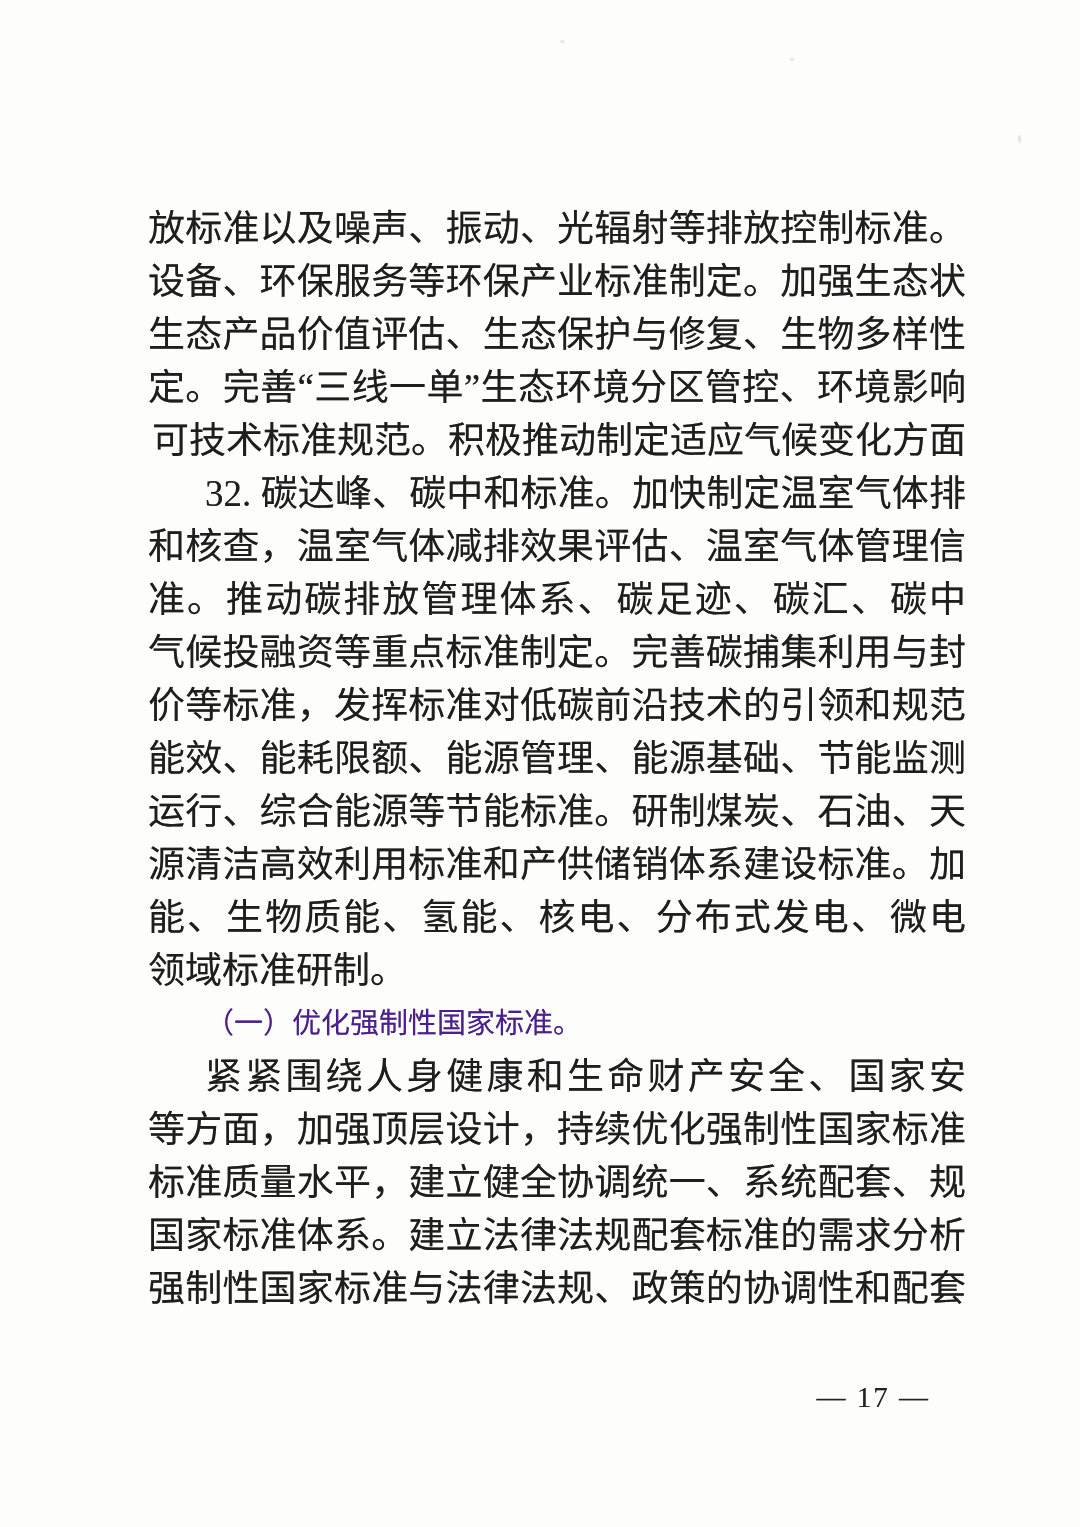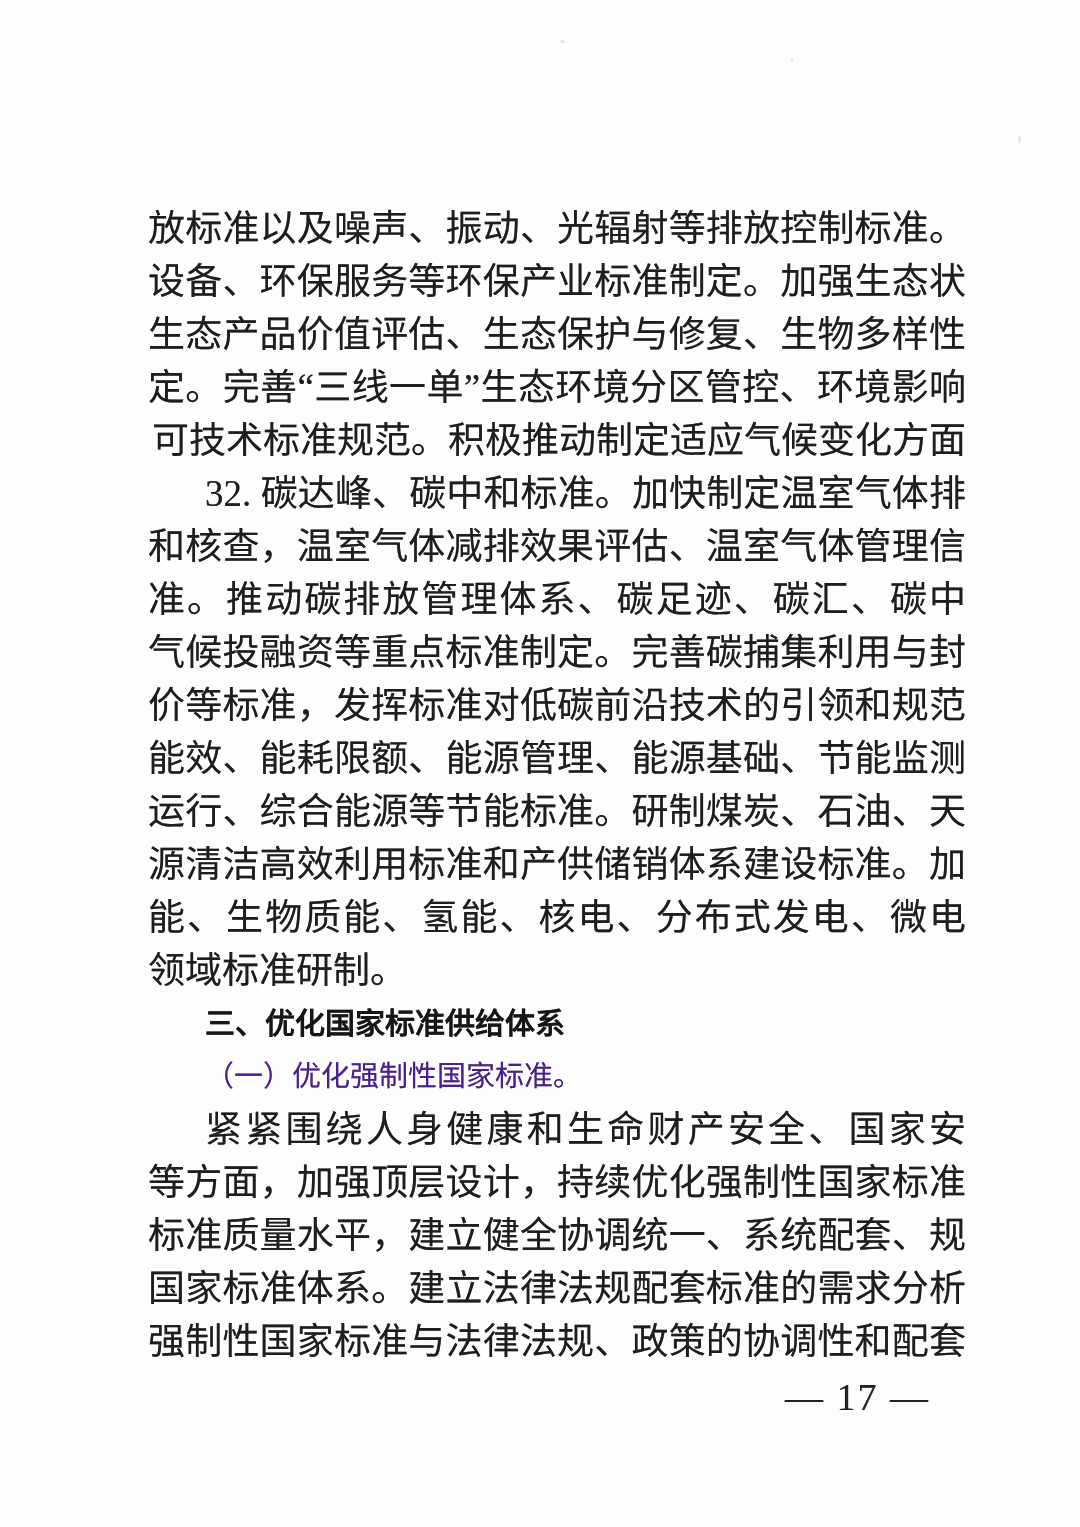--- a/index.html
+++ b/index.html
@@ -65,21 +65,21 @@
     color: #4c1d95;
     text-shadow: 0 0 0.5px rgba(20,20,20,0.5);
     text-align: left;
   }
   .page-number {
     position: absolute;
     top: 1371px;
     right: 150px;
     height: 53px;
     line-height: 53px;
-    font-size: 38px;
+    font-size: 29px;
     letter-spacing: 2px;
     color: #222;
     text-shadow: 0 0 0.5px rgba(20,20,20,0.5);
   }
   
   .speck {
     position: absolute;
     background: rgba(160,160,170,0.25);
     border-radius: 50%;
   }
@@ -112,21 +112,20 @@
       <div class="line">准。推动碳排放管理体系、碳足迹、碳汇、碳中和、碳排放权交易、</div>
       <div class="line">气候投融资等重点标准制定。完善碳捕集利用与封存、低碳技术评</div>
       <div class="line">价等标准，发挥标准对低碳前沿技术的引领和规范作用。加快制定</div>
       <div class="line">能效、能耗限额、能源管理、能源基础、节能监测控制、节能优化</div>
       <div class="line">运行、综合能源等节能标准。研制煤炭、石油、天然气等化石能</div>
       <div class="line">源清洁高效利用标准和产供储销体系建设标准。加强太阳能、风</div>
       <div class="line">能、生物质能、氢能、核电、分布式发电、微电网、储能等新兴</div>
       <div class="line no-just">领域标准研制。</div>
     </div>
 
-    <div class="heading-line">三、优化国家标准供给体系</div>
 
     <div class="subheading-line">（一）优化强制性国家标准。</div>
 
     <div>
       <div class="line indent">紧紧围绕人身健康和生命财产安全、国家安全、生态环境安全</div>
       <div class="line">等方面，加强顶层设计，持续优化强制性国家标准结构，不断提升</div>
       <div class="line">标准质量水平，建立健全协调统一、系统配套、规模适度的强制性</div>
       <div class="line">国家标准体系。建立法律法规配套标准的需求分析识别机制，加强</div>
       <div class="line">强制性国家标准与法律法规、政策的协调性和配套性，确保强制性</div>
     </div>

